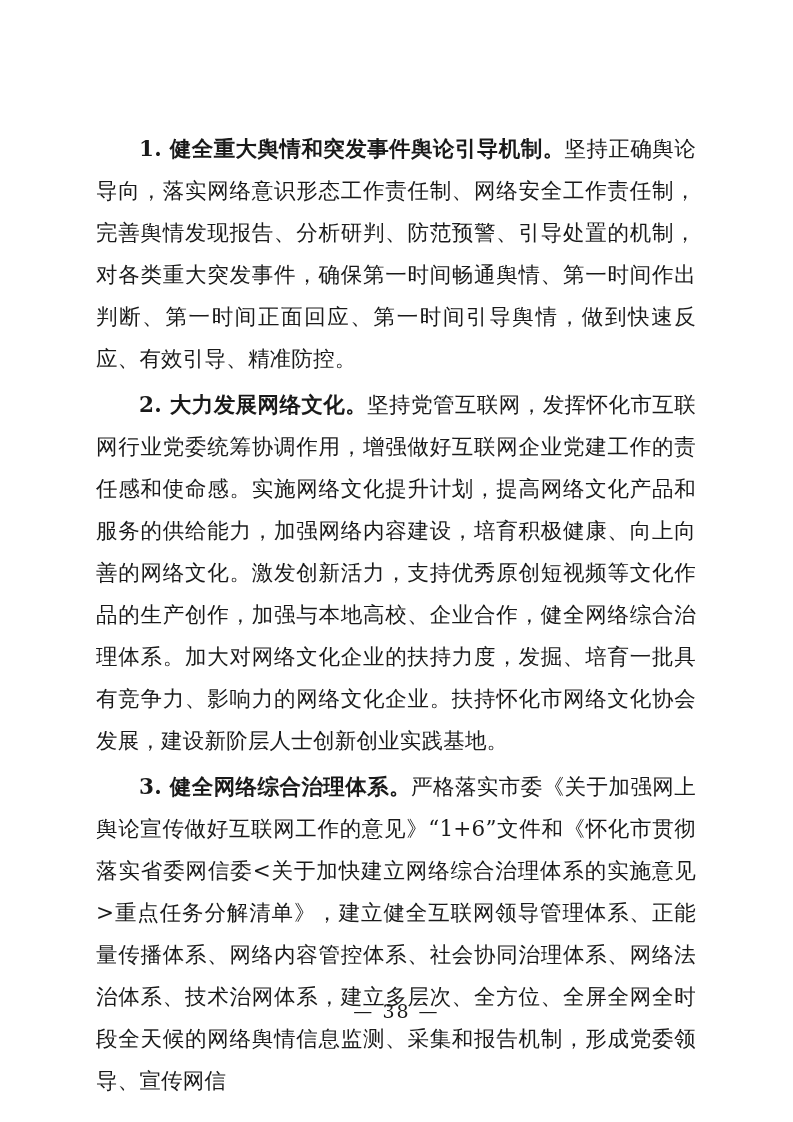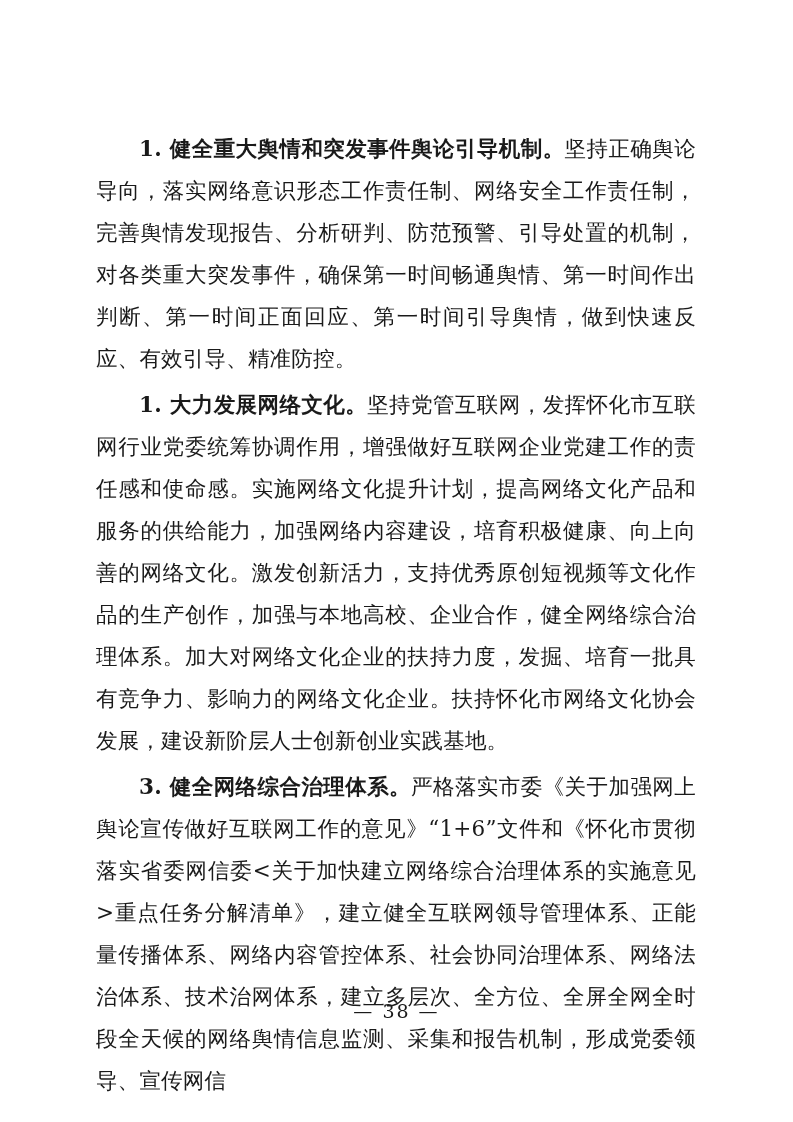--- a/index.html
+++ b/index.html
@@ -58,21 +58,21 @@
 <body>
 
 <div class="page">
   <div class="content">
 
     <p class="para">
       <span class="lead">1. 健全重大舆情和突发事件舆论引导机制。</span><span>坚持正确舆论导向，落实网络意识形态工作责任制、网络安全工作责任制，完善舆情发现报告、分析研判、防范预警、引导处置的机制，对各类重大突发事件，确保第一时间畅通舆情、第一时间作出判断、第一时间正面回应、第一时间引导舆情，做到快速反应、有效引导、精准防控。</span>
     </p>
 
     <p class="para">
-      <span class="lead">1. 大力发展网络文化。</span><span>坚持党管互联网，发挥怀化市互联网行业党委统筹协调作用，增强做好互联网企业党建工作的责任感和使命感。实施网络文化提升计划，提高网络文化产品和服务的供给能力，加强网络内容建设，培育积极健康、向上向善的网络文化。激发创新活力，支持优秀原创短视频等文化作品的生产创作，加强与本地高校、企业合作，健全网络综合治理体系。加大对网络文化企业的扶持力度，发掘、培育一批具有竞争力、影响力的网络文化企业。扶持怀化市网络文化协会发展，建设新阶层人士创新创业实践基地。</span>
+      <span class="lead">2. 大力发展网络文化。</span><span>坚持党管互联网，发挥怀化市互联网行业党委统筹协调作用，增强做好互联网企业党建工作的责任感和使命感。实施网络文化提升计划，提高网络文化产品和服务的供给能力，加强网络内容建设，培育积极健康、向上向善的网络文化。激发创新活力，支持优秀原创短视频等文化作品的生产创作，加强与本地高校、企业合作，健全网络综合治理体系。加大对网络文化企业的扶持力度，发掘、培育一批具有竞争力、影响力的网络文化企业。扶持怀化市网络文化协会发展，建设新阶层人士创新创业实践基地。</span>
     </p>
 
     <p class="para">
       <span class="lead">3. 健全网络综合治理体系。</span><span>严格落实市委《关于加强网上舆论宣传做好互联网工作的意见》“1+6”文件和《怀化市贯彻落实省委网信委&lt;关于加快建立网络综合治理体系的实施意见&gt;重点任务分解清单》，建立健全互联网领导管理体系、正能量传播体系、网络内容管控体系、社会协同治理体系、网络法治体系、技术治网体系，建立多层次、全方位、全屏全网全时段全天候的网络舆情信息监测、采集和报告机制，形成党委领导、宣传网信</span>
     </p>
 
   </div>
 
   <div class="footer">
     <span class="pagenum">— 38 —</span>

